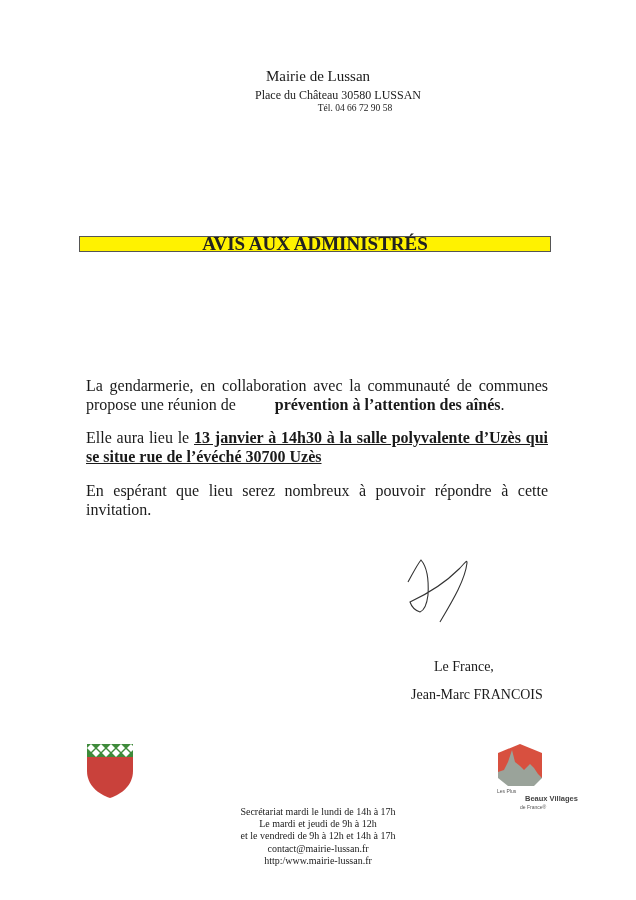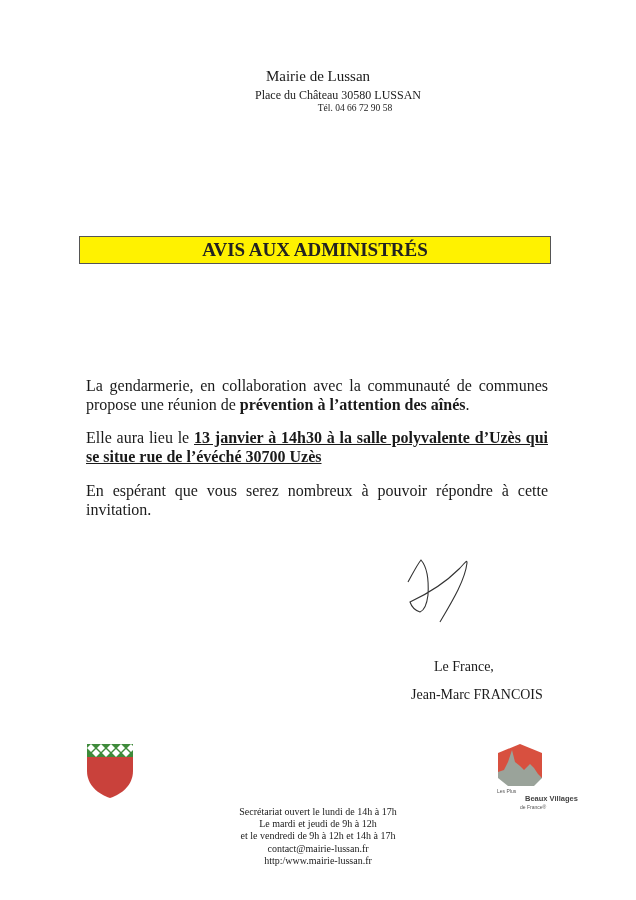--- a/index.html
+++ b/index.html
@@ -2,28 +2,28 @@
 <html><head>
 <meta charset="utf-8">
 <style>
   html, body { margin:0; padding:0; }
   body { width:636px; height:900px; background:#fff; position:relative; overflow:hidden;
          font-family:"Liberation Serif", serif; color:#1a1a1a; }
   .abs { position:absolute; }
   .hdr-title { left:0; width:636px; top:68px; text-align:center; font-size:15px; }
   .hdr-addr { left:0; width:636px; top:88px; text-align:center; font-size:12px;margin-left:20px; }
   .hdr-tel { left:0; width:636px; top:103px; text-align:center; font-size:9.5px;padding-left:37px; }
-  .banner { left:79px; top:236px; width:472px; height:28px; background:#fff200; border:1px solid #555;
+  .banner { left:79px; top:236px; width:472px; height:16px; background:#fff200; border:1px solid #555;
             box-sizing:border-box; display:flex; align-items:center; justify-content:center;
             font-weight:bold; font-size:19px; color:#222; }
   .para { left:86px; width:462px; font-size:16px; line-height:19px; text-align:justify; }
   .p1 { top:376px; }
   .p2 { top:428px; }
   .p3 { top:481px; }
-  .b { font-weight:bold; }
+  .b { font-weight:bold;margin-left:35px; }
   .u { font-weight:bold; text-decoration:underline; }
   .sig { left:405px; top:555px; width:70px; height:70px; }
   .maire { left:434px; top:659px; font-size:14px; }
   .maire-name { left:411px; top:687px; font-size:14px; }
   .shield { left:86px; top:743px; width:48px; height:56px; }
   .pbvf { left:494px; top:744px; width:52px; height:72px; }
   .pbvf-t1 { left:497px; top:788px; font-family:"Liberation Sans", sans-serif; font-size:5px; color:#555; }
   .pbvf-t2 { left:493px; top:794px; font-family:"Liberation Sans", sans-serif; font-size:7.5px; color:#444; font-weight:bold;padding-left:32px; }
   .pbvf-t3 { left:520px; top:804px; font-family:"Liberation Sans", sans-serif; font-size:5px; color:#555; }
   .footer { left:0; width:636px; top:806px; text-align:center; font-size:10px; line-height:12.2px; }
@@ -41,21 +41,21 @@
 </div>
 
 <div class="abs para p1">
   <span>La gendarmerie, en collaboration avec la communauté de communes propose une réunion de </span><span class="b">prévention à l’attention des aînés</span><span>.</span>
 </div>
 
 <div class="abs para p2">
   <span>Elle aura lieu le </span><span class="u">13 janvier à 14h30 à la salle polyvalente d’Uzès qui se situe rue de l’évéché 30700 Uzès</span>
 </div>
 
-<div class="abs para p3">En espérant que vous serez nombreux à pouvoir répondre à cette invitation.</div>
+<div class="abs para p3">En espérant que lieu serez nombreux à pouvoir répondre à cette invitation.</div>
 
 <svg class="abs sig" viewBox="0 0 70 70">
   <path d="M3 27 C8 18 12 10 16 5 C22 12 24 24 23 40 C22 48 20 55 15 57 C9 55 6 50 5 47 C20 40 40 28 54 14 C60 8 62 4 62 8 C60 25 48 45 35 67" fill="none" stroke="#333" stroke-width="1.1"></path>
 </svg>
 
 <div class="abs maire">Le France,</div>
 <div class="abs maire-name">Jean-Marc FRANCOIS</div>
 
 <svg class="abs shield" viewBox="0 0 48 56">
   <path d="M1 13 L47 13 L47 28 C47 42 36 51 24 55 C12 51 1 42 1 28 Z" fill="#c9413b"></path>
@@ -75,18 +75,18 @@
 
 <svg class="abs pbvf" viewBox="0 0 52 72">
   <polygon points="26,0 48,9 48,34 4,34 4,9" fill="#d8503f"></polygon>
   <path d="M4 34 L4 28 L10 26 L14 18 L18 6 L21 18 L26 22 L30 26 L36 20 L40 24 L44 30 L48 34 L40 42 L14 42 Z" fill="#9aa39a"></path>
 </svg>
 <div class="abs pbvf-t1">Les Plus</div>
 <div class="abs pbvf-t2">Beaux Villages</div>
 <div class="abs pbvf-t3">de France®</div>
 
 <div class="abs footer">
-  <div>Secrétariat ouvert le lundi de 14h à 17h</div>
+  <div>Secrétariat mardi le lundi de 14h à 17h</div>
   <div>Le mardi et jeudi de 9h à 12h</div>
   <div>et le vendredi de 9h à 12h et 14h à 17h</div>
   <div>contact@mairie-lussan.fr</div>
   <div>http:/www.mairie-lussan.fr</div>
 </div>
 
 </body></html>

